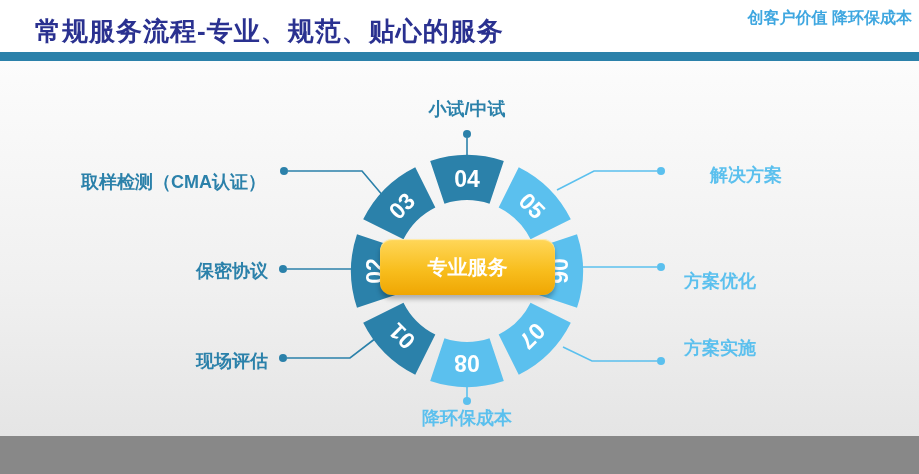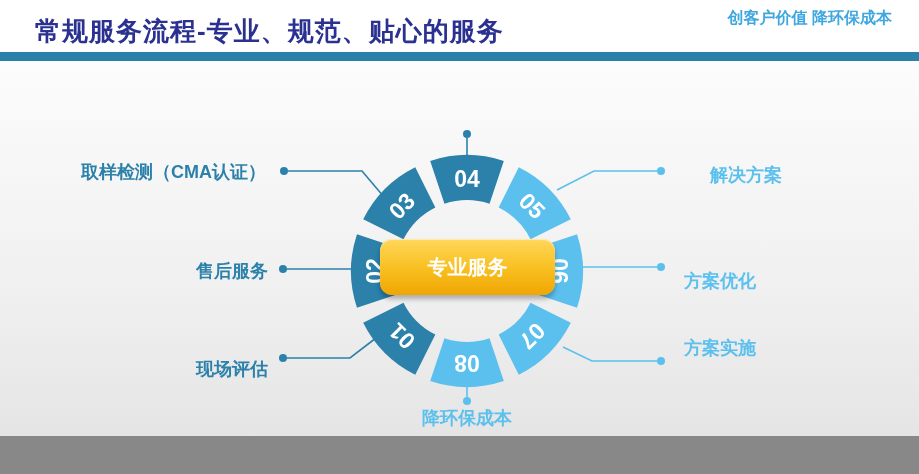--- a/index.html
+++ b/index.html
@@ -1,36 +1,36 @@
 <!DOCTYPE html>
 <html style="--c-title: #2A3190; --c-tagline: #3FA7E0; --c-divider: #2B81AA; --c-center-text: #FFFFFF; --c-center-hl: #E4231B; --c-gold-top: #FFD75A; --c-gold-bottom: #EFA603; --c-dark: #2B81AA; --c-light: #5BC0EE;"><head>
 <meta charset="utf-8">
 <style>
   html,body{margin:0;padding:0;background:#888;}
   .slide{position:relative;width:919px;height:436px;overflow:hidden;
          font-family:"Liberation Sans","DejaVu Sans",sans-serif;background:#fff;}
   .hdr{position:absolute;left:0;top:0;width:919px;height:52px;background:#fff;}
   .title{position:absolute;left:35px;top:14px;margin:0;font-size:26px;font-weight:bold;
          color:var(--c-title);letter-spacing:1px;white-space:nowrap;}
-  .tagline{position:absolute;right:27px;top:8px;font-size:16px;font-weight:bold;
+  .tagline{position:absolute;right:7px;top:8px;font-size:16px;font-weight:bold;
            color:var(--c-tagline);white-space:nowrap;}
   .divider{position:absolute;left:0;top:52px;width:919px;height:9px;background:var(--c-divider);}
   .main{position:absolute;left:0;top:61px;width:919px;height:413px;
         background:linear-gradient(180deg,#FCFCFC 0%,#F0F0F0 55%,#E2E2E2 100%);}
   .ring-svg{position:absolute;left:0;top:0;width:919px;height:474px;}
   .seg-num{fill:#fff;font-family:"Liberation Sans",sans-serif;font-size:23px;font-weight:bold;
            text-anchor:middle;dominant-baseline:central;}
   .lbl{position:absolute;font-size:18px;font-weight:bold;white-space:nowrap;}
   .lbl.dark{color:var(--c-dark);}
   .lbl.light{color:var(--c-light);}
   .lbl-top{left:467px;top:97px;transform:translateX(-50%);}
   .lbl-bottom{left:467px;top:406px;transform:translateX(-50%);}
-  .lbl-l1{right:653px;top:160px;text-align:center;}
+  .lbl-l1{right:653px;top:170px;text-align:center;}
   .lbl-l2{right:651px;top:259px;}
-  .lbl-l3{right:651px;top:349px;margin-top:8px;}
+  .lbl-l3{right:651px;top:349px;}
   .lbl-r1{left:710px;top:163px;}
   .lbl-r2{left:684px;top:258px;margin-top:11px;}
   .lbl-r3{left:684px;top:336px;}
   .center-btn{position:absolute;left:380px;top:239px;width:175px;height:56px;
       border-radius:12px;
       background:linear-gradient(180deg,var(--c-gold-top) 0%,#F8BE1E 55%,var(--c-gold-bottom) 100%);
       box-shadow:0 4px 5px rgba(0,0,0,.28), inset 0 1px 1px rgba(255,255,255,.55);
       display:flex;align-items:center;justify-content:center;}
   .btn-normal{color:var(--c-center-text);font-size:20px;font-weight:bold;text-align:center;}
   .btn-hl{color:var(--c-center-hl);font-size:27px;font-weight:bold;}
@@ -80,20 +80,21 @@
       <text x="532.0538238691623" y="336.0538238691624" transform="rotate(135 532.0538238691623 336.0538238691624)" class="seg-num">07</text>
       <path d="M 503.8073401429907 381.0055440039191 A 116 116 0 0 1 430.19265985700935 381.0055440039191 L 444.47136939523847 338.33097951964015 A 71 71 0 0 0 489.52863060476153 338.33097951964015 Z" fill="#5BC0EE"></path>
       <text x="467" y="363" transform="rotate(180 467 363)" class="seg-num">08</text>
     </svg>
 
   <div class="center-btn">
     <span class="btn-normal">专业</span>
     <span class="btn-normal">服务</span>
   </div>
 
+  <div class="lbl dark lbl-top">小试/中试</div>
   <div class="lbl dark lbl-l1">取样检测（CMA认证）</div>
-  <div class="lbl dark lbl-l2">售后服务</div>
+  <div class="lbl dark lbl-l2">保密协议</div>
   <div class="lbl dark lbl-l3">现场评估</div>
   <div class="lbl light lbl-r1">解决方案</div>
   <div class="lbl light lbl-r2">方案优化</div>
   <div class="lbl light lbl-r3">方案实施</div>
   <div class="lbl light lbl-bottom">降环保成本</div>
 </div>
 
 </body></html>

